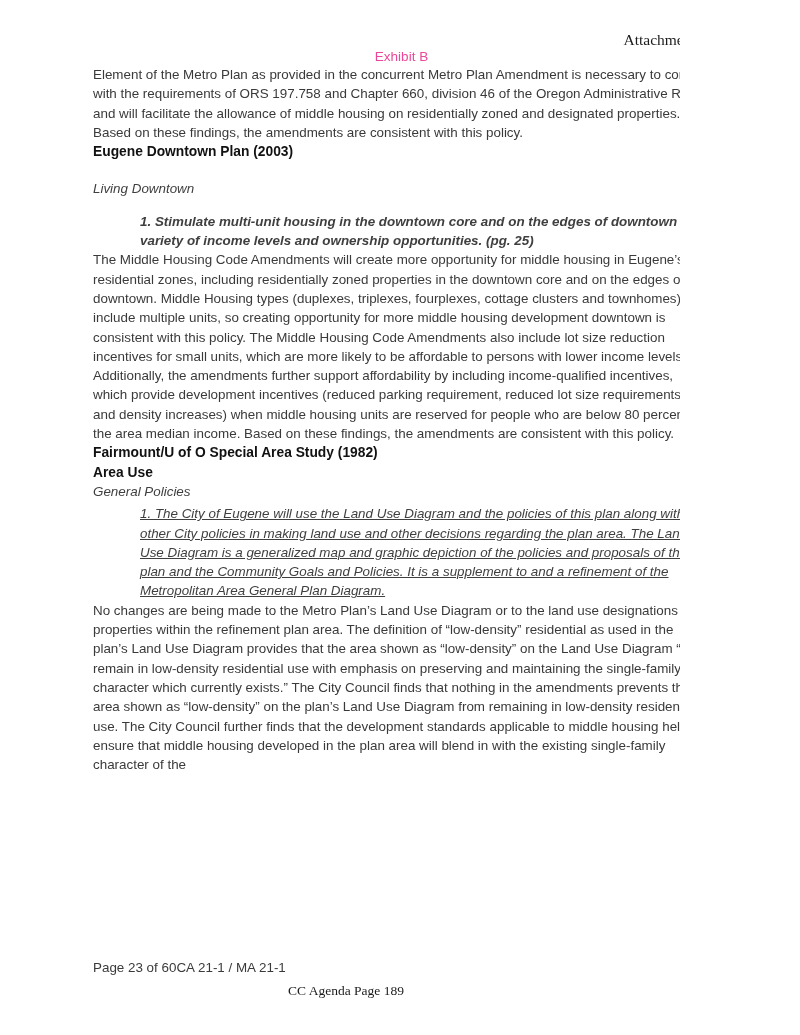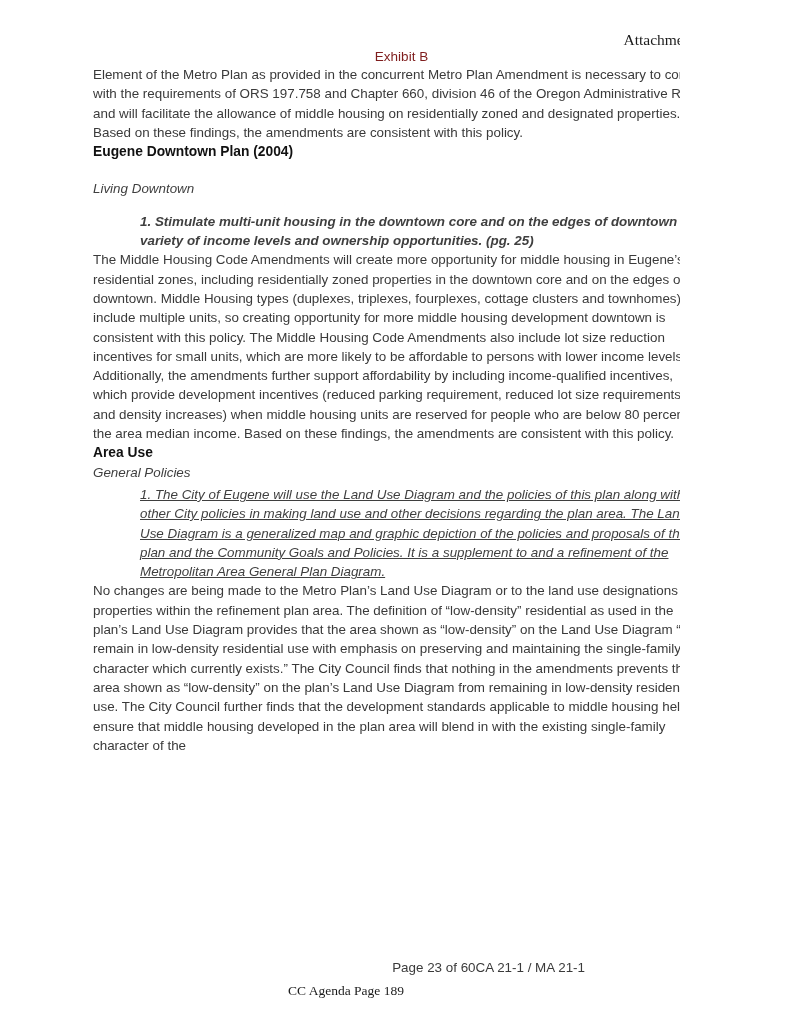--- a/index.html
+++ b/index.html
@@ -27,21 +27,21 @@
     text-align: right;
     font-family: "Liberation Serif", serif;
     font-size: 15.5px;
     line-height: 19px;
     color: #1c1c1c;
   }
   .hdr-exhibit {
     text-align: center;
     font-size: 13.5px;
     line-height: 16px;
-    color: #7f1d1d;
+    color: #ec4899;
   }
   p.body {
     margin: 0;
     font-size: 13.4px;
     line-height: 19.3px;
     text-align: left;
   }
   .p1 { margin-top: 38px; }
   .p2 { margin-top: 18px; }
   .p3 { margin-top: 18px; }
@@ -75,21 +75,21 @@
   .quote1 { margin-top: 13px; font-weight: bold; }
   .quote2 { margin-top: 3px; text-decoration: underline; }
   .footer-row-1 {
     position: absolute;
     left: 93px;
     right: 95px;
     top: 958px;
     font-size: 13.4px;
     line-height: 19.3px;
     display: flex;
-    justify-content: flex-end;
+    justify-content: flex-start;
     color: #3a3a3a;
   }
   .footer-row-2 {
     position: absolute;
     left: 0;
     right: 0;
     top: 981px;
     height: 20px;
     font-family: "Liberation Serif", serif;
     font-size: 13.5px;
@@ -113,28 +113,29 @@
 </head>
 <body>
 
 <div class="page">
   <div class="content">
     <div class="hdr-attachment">Attachment A</div>
     <div class="hdr-exhibit">Exhibit B</div>
 
     <p class="body p1">Element of the Metro Plan as provided in the concurrent Metro Plan Amendment is necessary to comply with the requirements of ORS 197.758 and Chapter 660, division 46 of the Oregon Administrative Rules and will facilitate the allowance of middle housing on residentially zoned and designated properties. Based on these findings, the amendments are consistent with this policy.</p>
 
-    <h2 class="sec h1">Eugene Downtown Plan (2004)</h2>
+    <h2 class="sec h1">Eugene Downtown Plan (2003)</h2>
 
     <p class="subhead sub1">Living Downtown</p>
 
     <p class="quote quote1">1. Stimulate multi-unit housing in the downtown core and on the edges of downtown for a variety of income levels and ownership opportunities. (pg. 25)</p>
 
     <p class="body p2">The Middle Housing Code Amendments will create more opportunity for middle housing in Eugene’s residential zones, including residentially zoned properties in the downtown core and on the edges of downtown. Middle Housing types (duplexes, triplexes, fourplexes, cottage clusters and townhomes) all include multiple units, so creating opportunity for more middle housing development downtown is consistent with this policy. The Middle Housing Code Amendments also include lot size reduction incentives for small units, which are more likely to be affordable to persons with lower income levels. Additionally, the amendments further support affordability by including income-qualified incentives, which provide development incentives (reduced parking requirement, reduced lot size requirements, and density increases) when middle housing units are reserved for people who are below 80 percent of the area median income. Based on these findings, the amendments are consistent with this policy.</p>
 
+    <h2 class="sec h2">Fairmount/U of O Special Area Study (1982)</h2>
 
     <h2 class="sec h3">Area Use</h2>
 
     <p class="subhead sub2">General Policies</p>
 
     <p class="quote quote2">1. The City of Eugene will use the Land Use Diagram and the policies of this plan along with other City policies in making land use and other decisions regarding the plan area. The Land Use Diagram is a generalized map and graphic depiction of the policies and proposals of this plan and the Community Goals and Policies. It is a supplement to and a refinement of the Metropolitan Area General Plan Diagram.</p>
 
     <p class="body p3">No changes are being made to the Metro Plan’s Land Use Diagram or to the land use designations of properties within the refinement plan area. The definition of “low-density” residential as used in the plan’s Land Use Diagram provides that the area shown as “low-density” on the Land Use Diagram “is to remain in low-density residential use with emphasis on preserving and maintaining the single-family character which currently exists.” The City Council finds that nothing in the amendments prevents the area shown as “low-density” on the plan’s Land Use Diagram from remaining in low-density residential use. The City Council further finds that the development standards applicable to middle housing help to ensure that middle housing developed in the plan area will blend in with the existing single-family character of the</p>
   </div>
 

